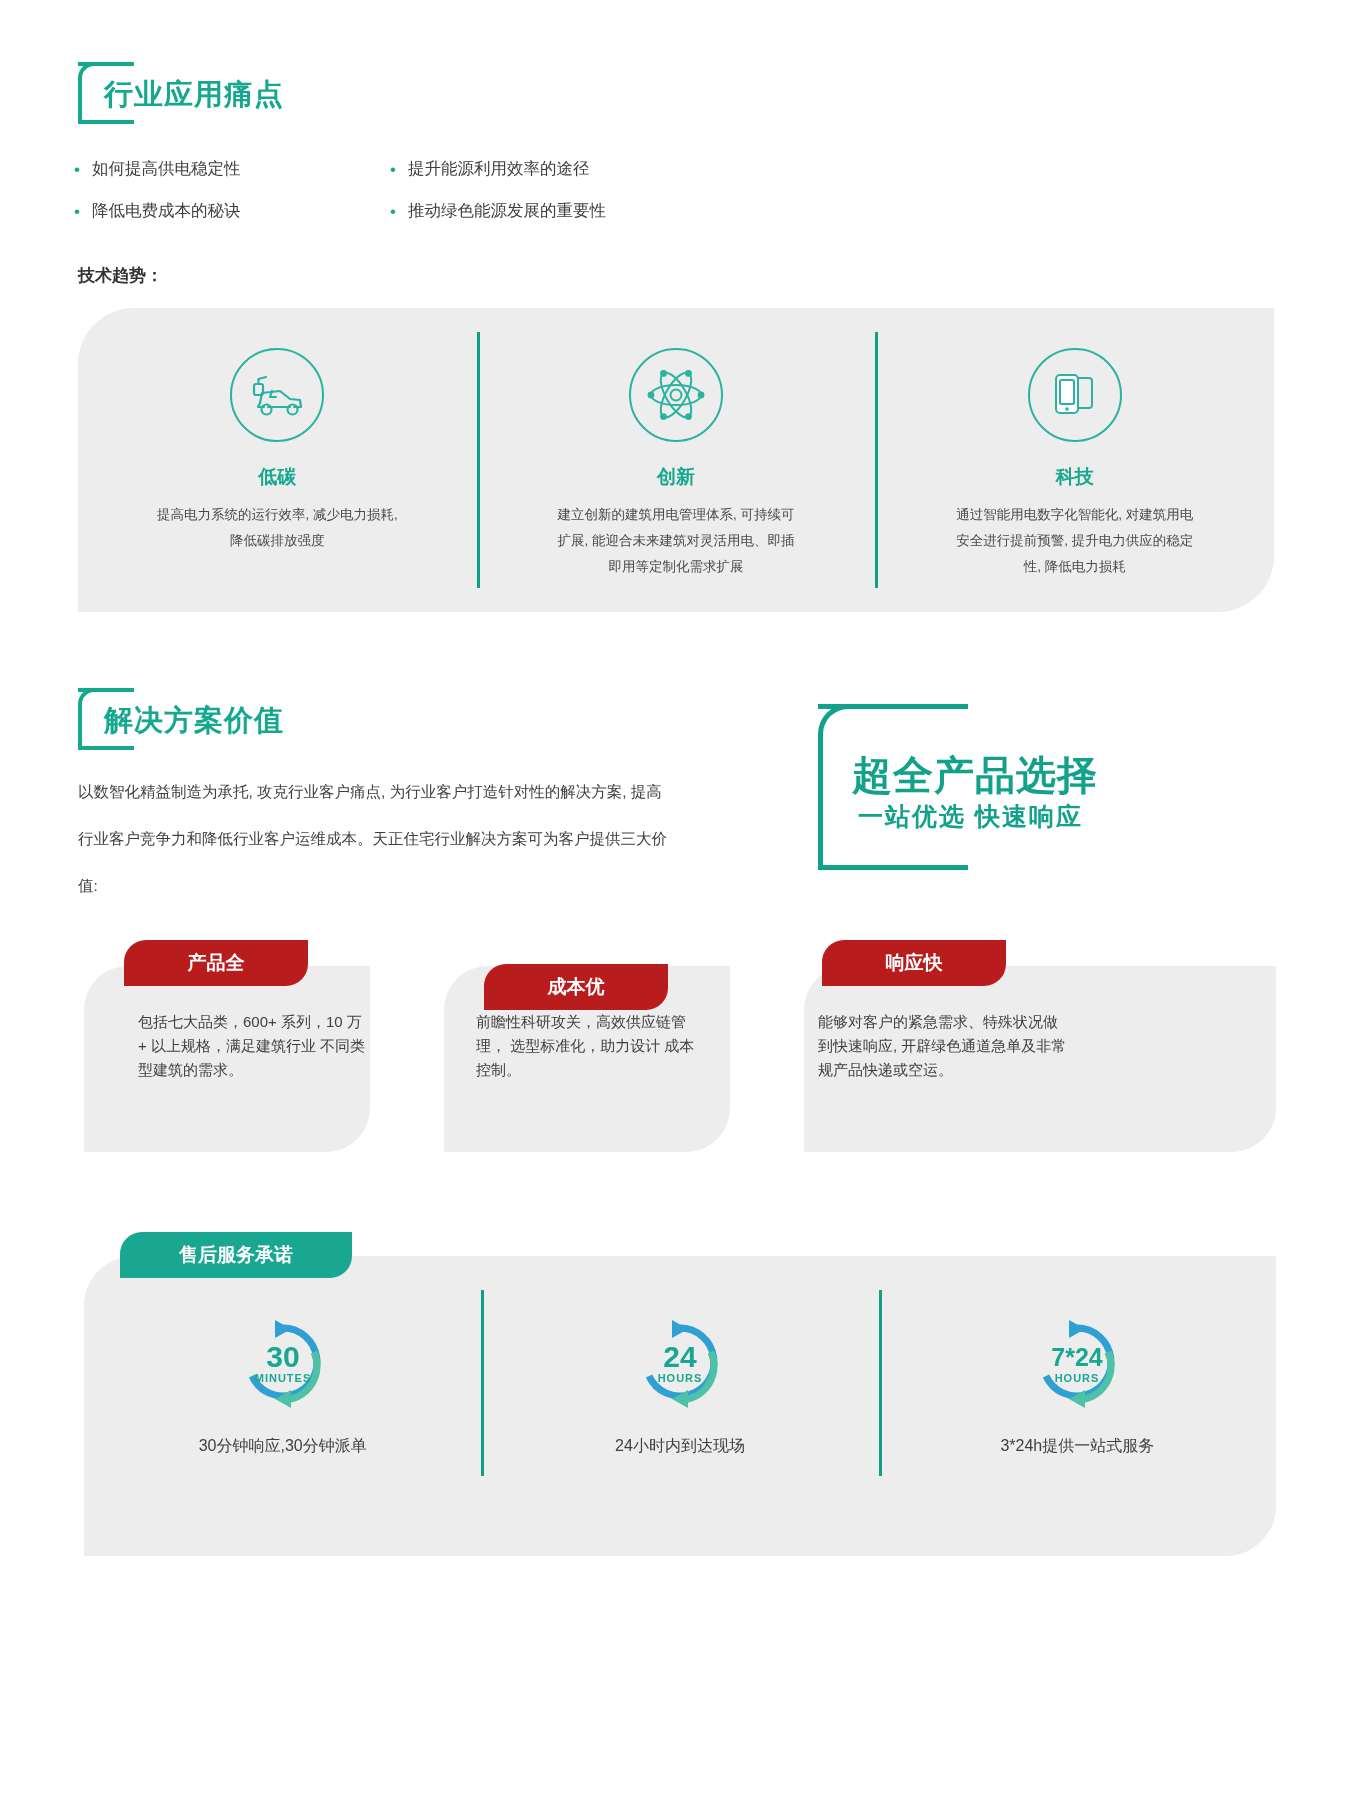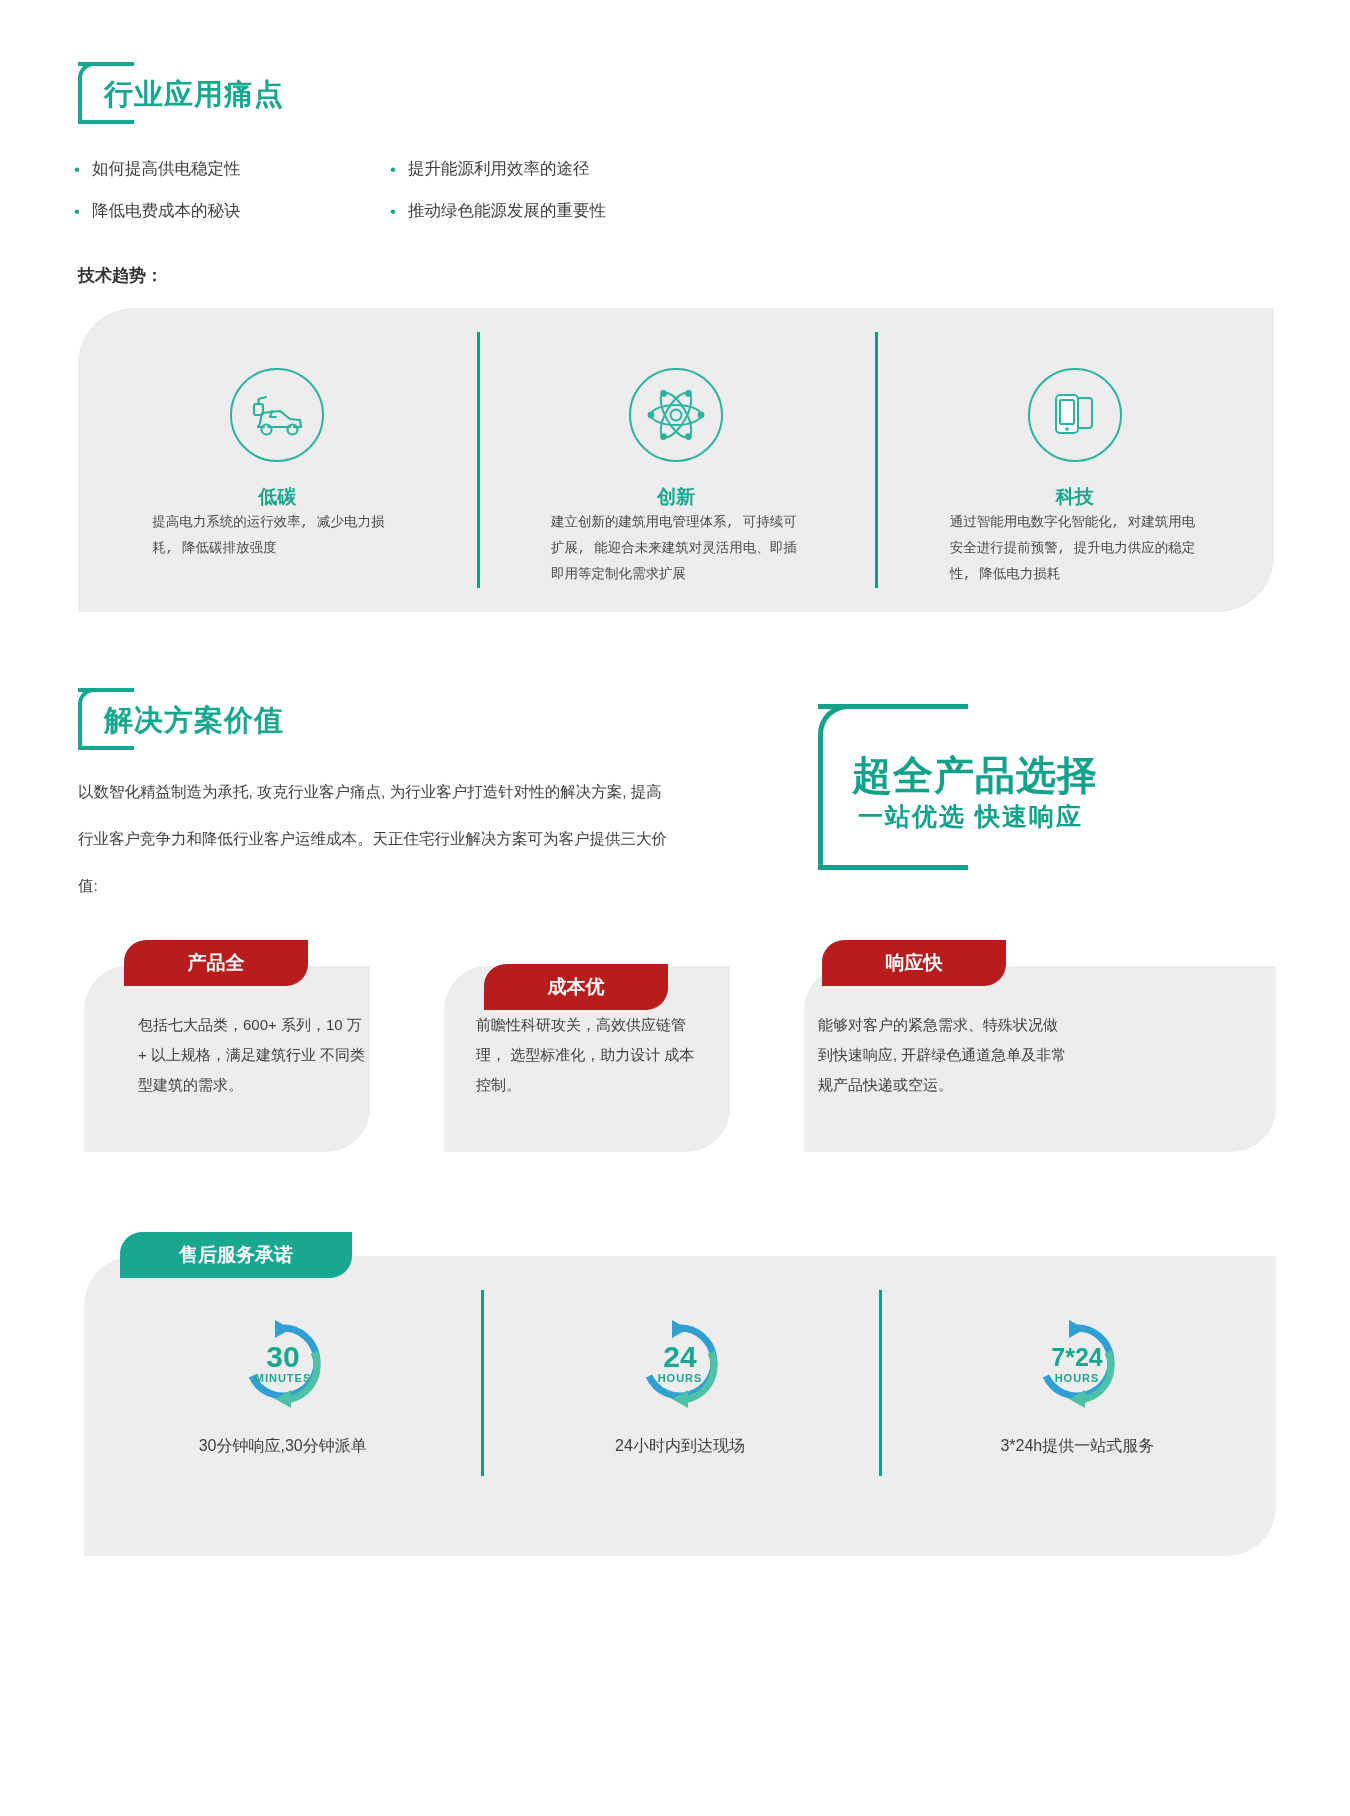--- a/index.html
+++ b/index.html
@@ -99,21 +99,21 @@
     position: absolute;
     left: 78px; top: 308px;
     width: 1196px; height: 304px;
     display: flex;
   }
   .trend-col {
     flex: 1;
     display: flex;
     flex-direction: column;
     align-items: center;
-    padding-top: 60px;
+    padding-top: 40px;
     position: relative;
   }
   .trend-col + .trend-col::before {
     content: "";
     position: absolute;
     left: 0; top: 24px;
     width: 3px; height: 256px;
     background: #0f9e86;
   }
   .circle-icon {
@@ -124,25 +124,26 @@
     align-items: center;
     justify-content: center;
   }
   .trend-name {
     margin-top: 22px;
     font-size: 19px;
     color: #16a88e;
     font-weight: bold;
   }
   .trend-desc {
+    margin-top: 12px;
     width: 250px;
     font-size: 13.5px;
     line-height: 26px;
     color: #4a4a4a;
-    font-family: Liberation Mono, monospace;
+    text-align: center;
   }
 
   
   #value-head { position: absolute; left: 78px; top: 688px; width: 460px; height: 62px; }
   #value-head .sec-title { margin-left: 26px; margin-top: 4px; }
 
   #value-para {
     position: absolute;
     left: 78px; top: 768px;
     width: 590px;
@@ -213,21 +214,21 @@
     font-size: 19px;
     font-weight: bold;
     display: flex;
     align-items: center;
     justify-content: center;
     z-index: 3;
   }
   .vbody {
     position: absolute;
     font-size: 15px;
-    line-height: 30px;
+    line-height: 24px;
     color: #3f3f3f;
     width: 232px;
   }
 
   #vcard-1 { left: 84px; top: 966px; }
   #vtag-1  { left: 124px; top: 940px; }
   #vbody-1 { left: 138px; top: 1010px; }
 
   #vcard-2 { left: 444px; top: 966px; }
   #vtag-2  { left: 484px; top: 940px; margin-top: 24px; }

